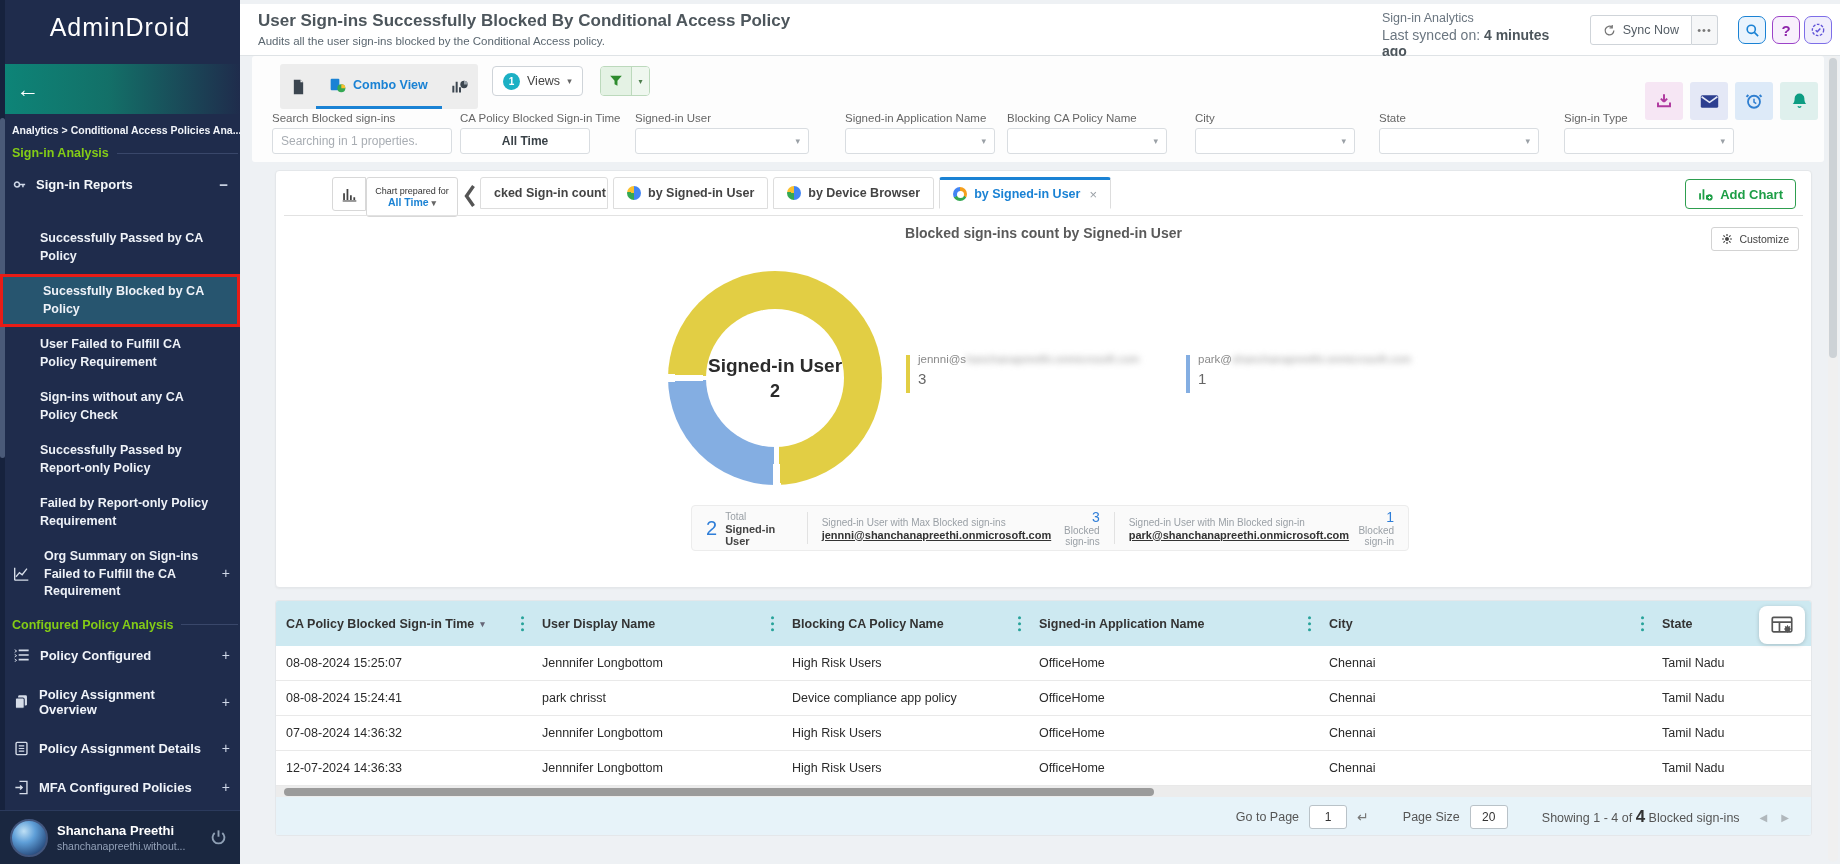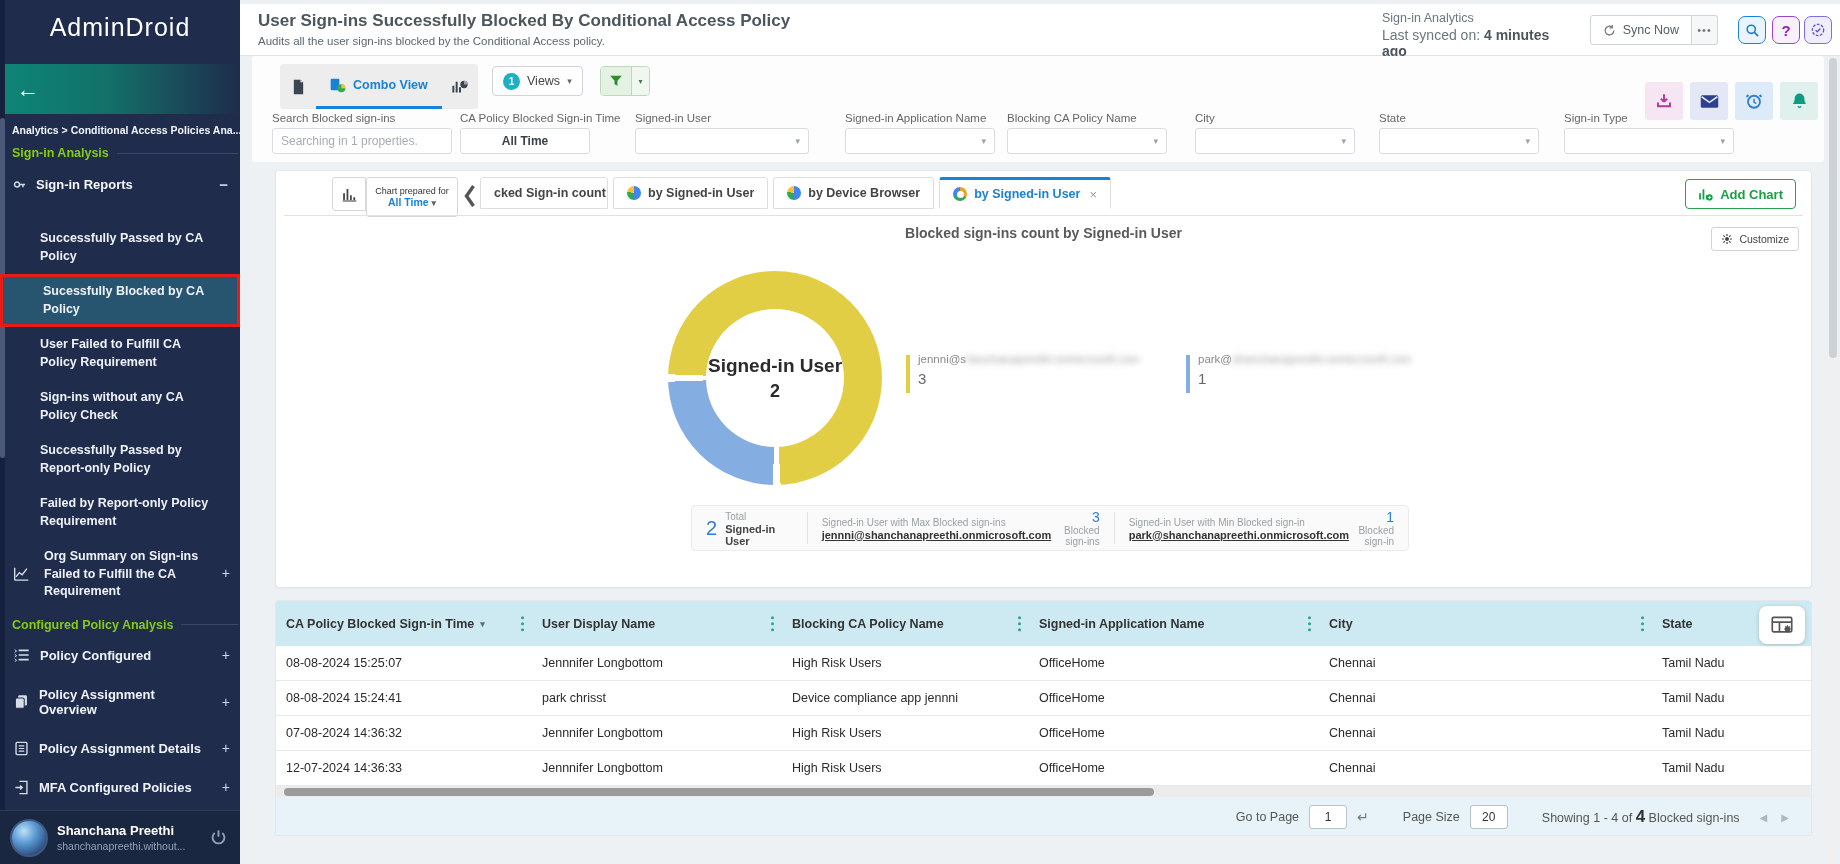--- a/index.html
+++ b/index.html
@@ -580,21 +580,21 @@
     <div class="td">08-08-2024 15:25:07</div>
     <div class="td">Jennnifer Longbottom</div>
     <div class="td">High Risk Users</div>
     <div class="td">OfficeHome</div>
     <div class="td">Chennai</div>
     <div class="td">Tamil Nadu</div>
   </div>
   <div class="tgrid trow">
     <div class="td">08-08-2024 15:24:41</div>
     <div class="td">park chrisst</div>
-    <div class="td">Device compliance app jennni</div>
+    <div class="td">Device compliance app policy</div>
     <div class="td">OfficeHome</div>
     <div class="td">Chennai</div>
     <div class="td">Tamil Nadu</div>
   </div>
   <div class="tgrid trow">
     <div class="td">07-08-2024 14:36:32</div>
     <div class="td">Jennnifer Longbottom</div>
     <div class="td">High Risk Users</div>
     <div class="td">OfficeHome</div>
     <div class="td">Chennai</div>

